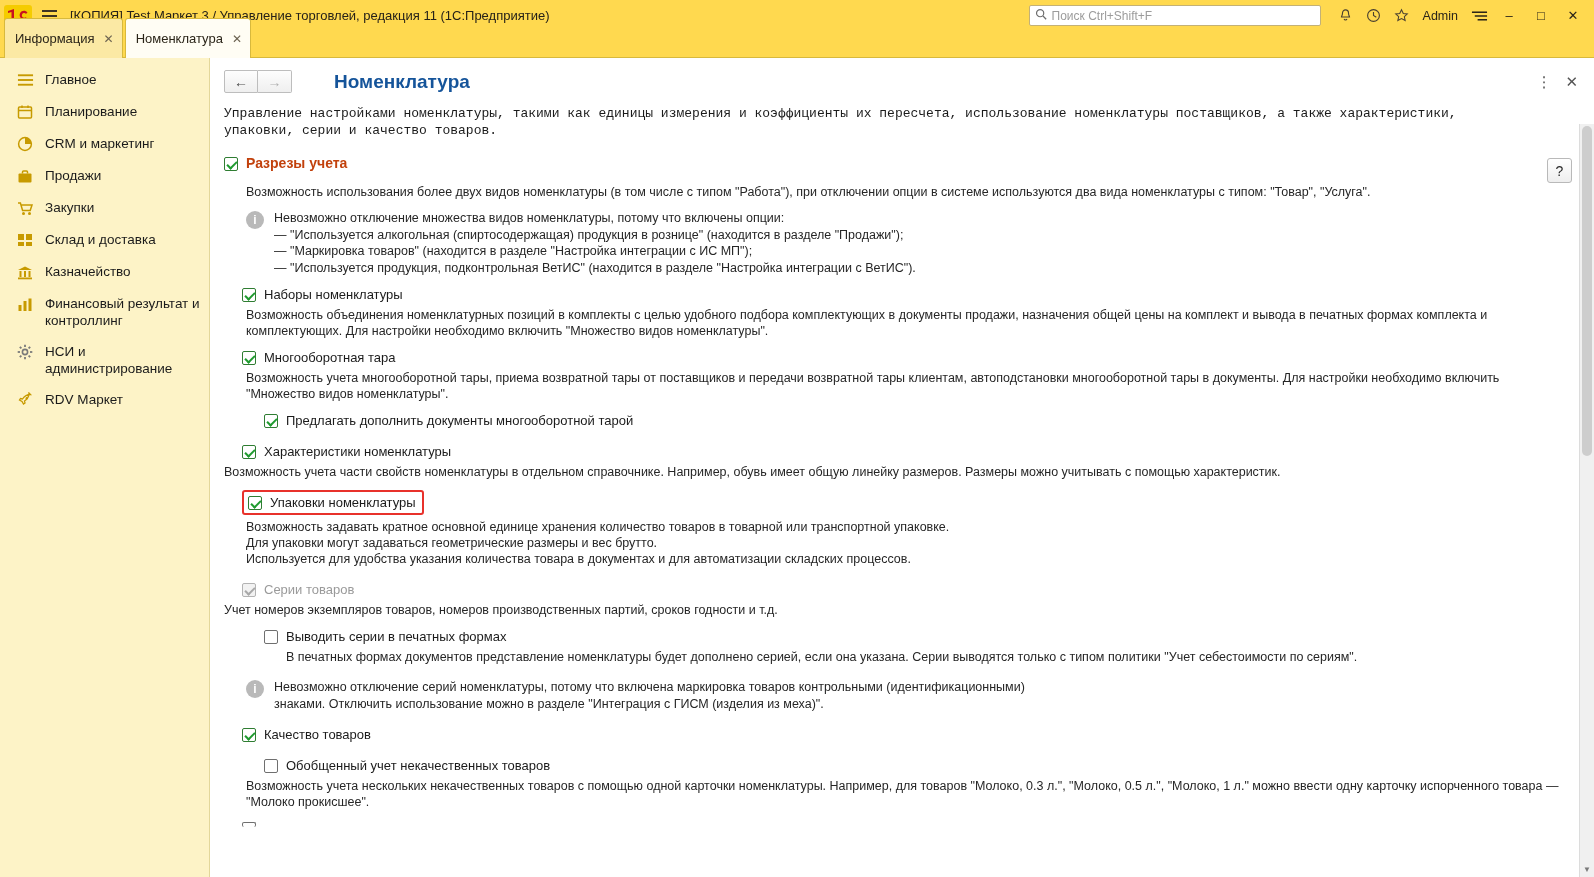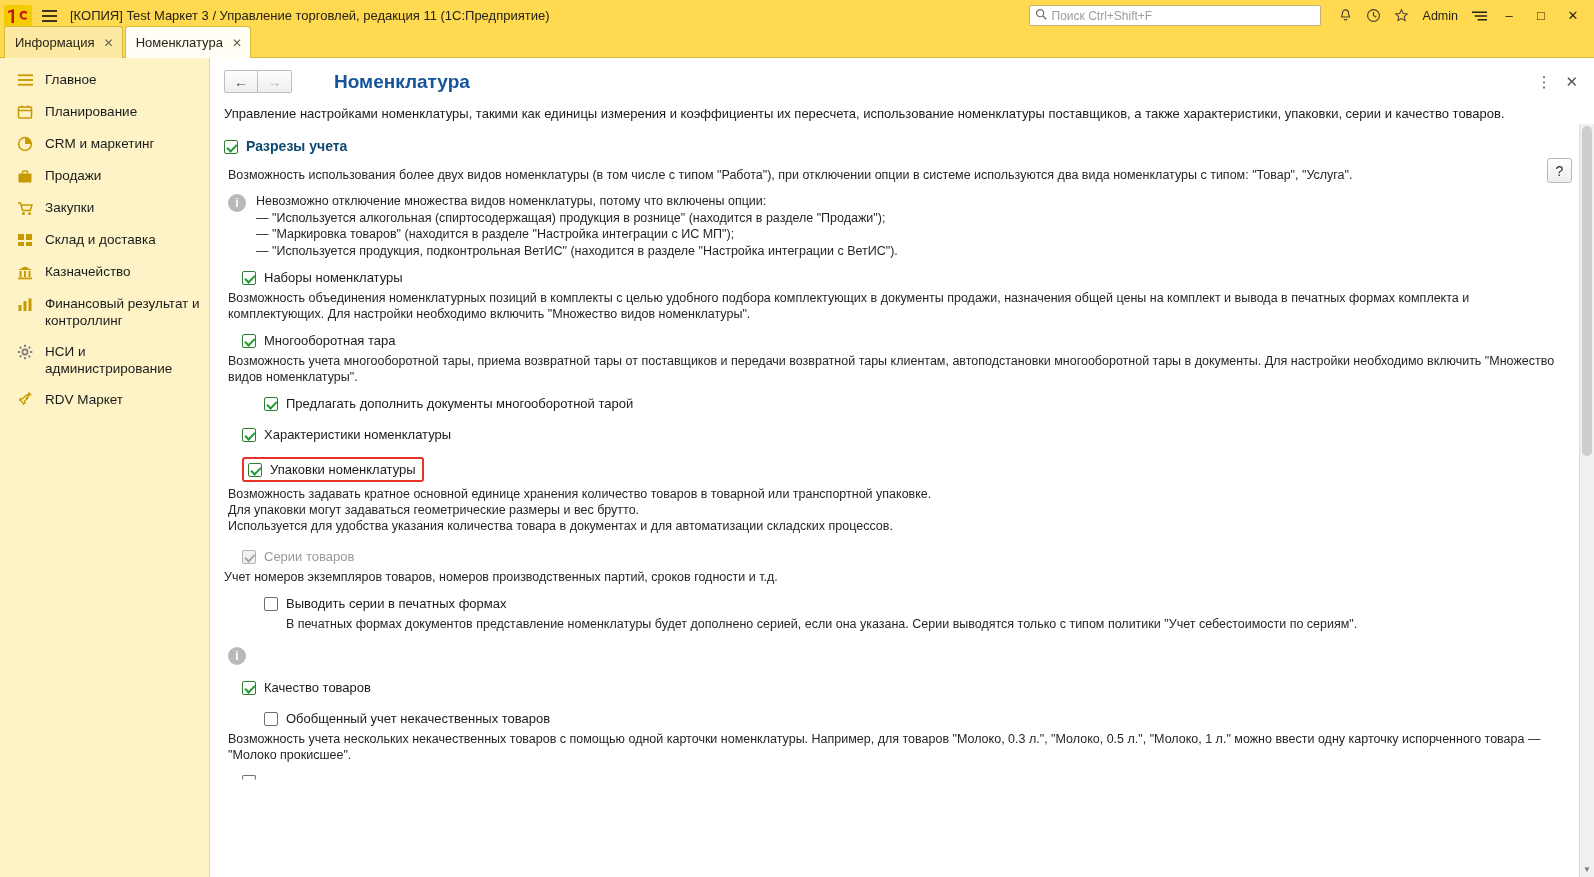--- a/index.html
+++ b/index.html
@@ -77,21 +77,21 @@
     background: #ffd94f;
     display: flex; align-items: flex-end;
     padding-left: 4px;
     position: relative;
   }
   .tabstrip::after {
     content: ""; position: absolute; left: 0; right: 0; bottom: 0;
     height: 1px; background: #d8b93c;
   }
   .tab {
-    height: 32px;
+    height: 40px;
     display: flex; align-items: center;
     padding: 0 8px 0 10px;
     margin-right: 2px;
     font-size: 13px;
     border: 1px solid #d8b93c;
     border-bottom: none;
     border-radius: 3px 3px 0 0;
     background: #fbe9a4;
     color: #2b2519;
     cursor: pointer;
@@ -150,21 +150,21 @@
     margin-left: 42px;
   }
   .head-right {
     margin-left: auto; display: flex; align-items: center; gap: 14px;
     padding-right: 6px; color: #555;
   }
   .head-right .ic { cursor: pointer; font-size: 15px; }
 
   .desc {
     padding: 6px 70px 10px 14px;
-    font-size: 13px; color: #1b1b1b; line-height: 17px;
+    font-size: 13px; color: #1b1b1b; line-height: 17px; font-family: Liberation Mono, monospace;
   }
   .help-btn {
     position: absolute; right: 22px; top: 100px;
     width: 25px; height: 25px;
     border: 1px solid #b9b9b9; border-radius: 3px;
     background: linear-gradient(#ffffff,#eeeeee);
     display: flex; align-items: center; justify-content: center;
     color: #2a2a2a; font-size: 14px; cursor: pointer;
   }
 
@@ -190,21 +190,21 @@
     width: 8px; height: 4px;
     border-left: 2.4px solid #1f9b2f;
     border-bottom: 2.4px solid #1f9b2f;
     transform: rotate(-45deg);
   }
   .cb.disabled { border-color: #b3b3b3; background: #f2f2f2; }
   .cb.disabled.checked::after {
     border-left-color: #a8a8a8; border-bottom-color: #a8a8a8;
   }
   .cb-label { margin-left: 8px; font-size: 13px; line-height: 17px; }
-  .cb-label.green { color: #0c4a6e; font-weight: bold; font-size: 14px; }
+  .cb-label.green { color: #c2410c; font-weight: bold; font-size: 14px; }
   .cb-label.dim { color: #9a9a9a; }
 
   .group-title { margin-top: 6px; }
 
   .hint {
     font-size: 12.5px; color: #262626; line-height: 16px;
   }
 
   
   .info {
@@ -240,21 +240,21 @@
   .vscroll .arrow {
     position: absolute; left: 0; right: 0;
     height: 15px; display: flex; align-items: center; justify-content: center;
     color: #7a7a7a; font-size: 8px;
   }
   .vscroll .arrow.up { top: 0; }
   .vscroll .arrow.down { bottom: 0; }
 
   .indent1 { margin-left: 18px; }
   .indent2 { margin-left: 40px; }
-  .indent-txt1 { margin-left: 4px; }
+  .indent-txt1 { margin-left: 22px; }
   .indent-txt2 { margin-left: 44px; }
   .indent-txt3 { margin-left: 62px; }
   .sp4 { height: 4px; }
   .sp8 { height: 8px; }
   .sp10 { height: 10px; }
   .sp14 { height: 14px; }
 </style>
 </head>
 <body>
 
@@ -517,20 +517,21 @@
         </div>
         <div class="sp4"></div>
 
         <div class="sp10"></div>
 
         <div class="row indent1">
           <div class="cb checked"></div>
           <div class="cb-label">Характеристики номенклатуры</div>
         </div>
         <div class="sp4"></div>
+        <div class="hint">Возможность учета части свойств номенклатуры в отдельном справочнике. Например, обувь имеет общую линейку размеров. Размеры можно учитывать с помощью характеристик.</div>
 
         <div class="sp10"></div>
 
         <div class="indent1">
           <div class="highlight">
             <div class="row">
               <div class="cb checked"></div>
               <div class="cb-label">Упаковки номенклатуры</div>
             </div>
           </div>
@@ -555,20 +556,24 @@
           <div class="cb"></div>
           <div class="cb-label">Выводить серии в печатных формах</div>
         </div>
         <div class="sp4"></div>
         <div class="hint indent-txt3">В печатных формах документов представление номенклатуры будет дополнено серией, если она указана. Серии выводятся только с типом политики "Учет себестоимости по сериям".</div>
 
         <div class="sp14"></div>
 
         <div class="info indent-txt1">
           <div class="info-ico">i</div>
+          <div class="info-text">
+            <div>Невозможно отключение серий номенклатуры, потому что включена маркировка товаров контрольными (идентификационными)</div>
+            <div>знаками. Отключить использование можно в разделе "Интеграция с ГИСМ (изделия из меха)".</div>
+          </div>
         </div>
 
         <div class="sp14"></div>
 
         <div class="row indent1">
           <div class="cb checked"></div>
           <div class="cb-label">Качество товаров</div>
         </div>
         <div class="sp4"></div>
 

